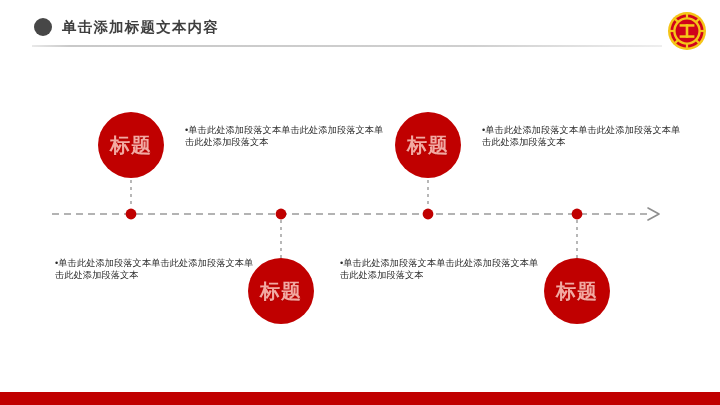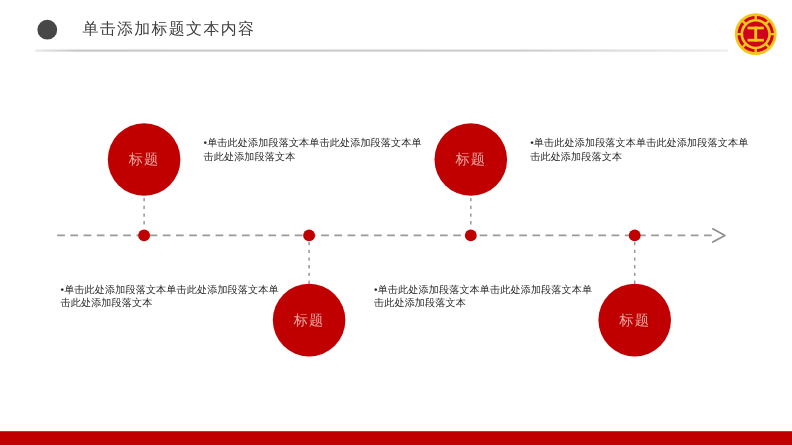--- a/index.html
+++ b/index.html
@@ -23,27 +23,28 @@
     position: absolute;
     left: 34px;
     top: 18px;
     width: 18px;
     height: 18px;
     border-radius: 50%;
     background: #474747;
   }
   #header-title {
     position: absolute;
-    left: 75px;
+    left: 62px;
     top: 16px;
     font-size: 14.5px;
     letter-spacing: 1.2px;
     color: #3f3f3f;
     white-space: nowrap;
     line-height: 22px;
+    font-weight: bold;
   }
   #header-divider {
     position: absolute;
     left: 32px;
     top: 45px;
     width: 630px;
     height: 2px;
     background: linear-gradient(to right, #e9e9e9 0%, #c9c9c9 6%, #cfcfcf 70%, #eeeeee 100%);
   }
 
@@ -71,22 +72,22 @@
     position: absolute;
     width: 66px;
     height: 66px;
     border-radius: 50%;
     background: #c00000;
     display: flex;
     align-items: center;
     justify-content: center;
   }
   .node-circle-label {
-    font-size: 13px;
-    font-weight: normal;
+    font-size: 20px;
+    font-weight: bold;
     color: #f2a9a2;
     letter-spacing: 1px;
     text-shadow: 0 1px 0 rgba(120,0,0,0.25);
   }
   .node-text {
     position: absolute;
     width: 200px;
     font-size: 9.2px;
     line-height: 12px;
     color: #2b2b2b;

